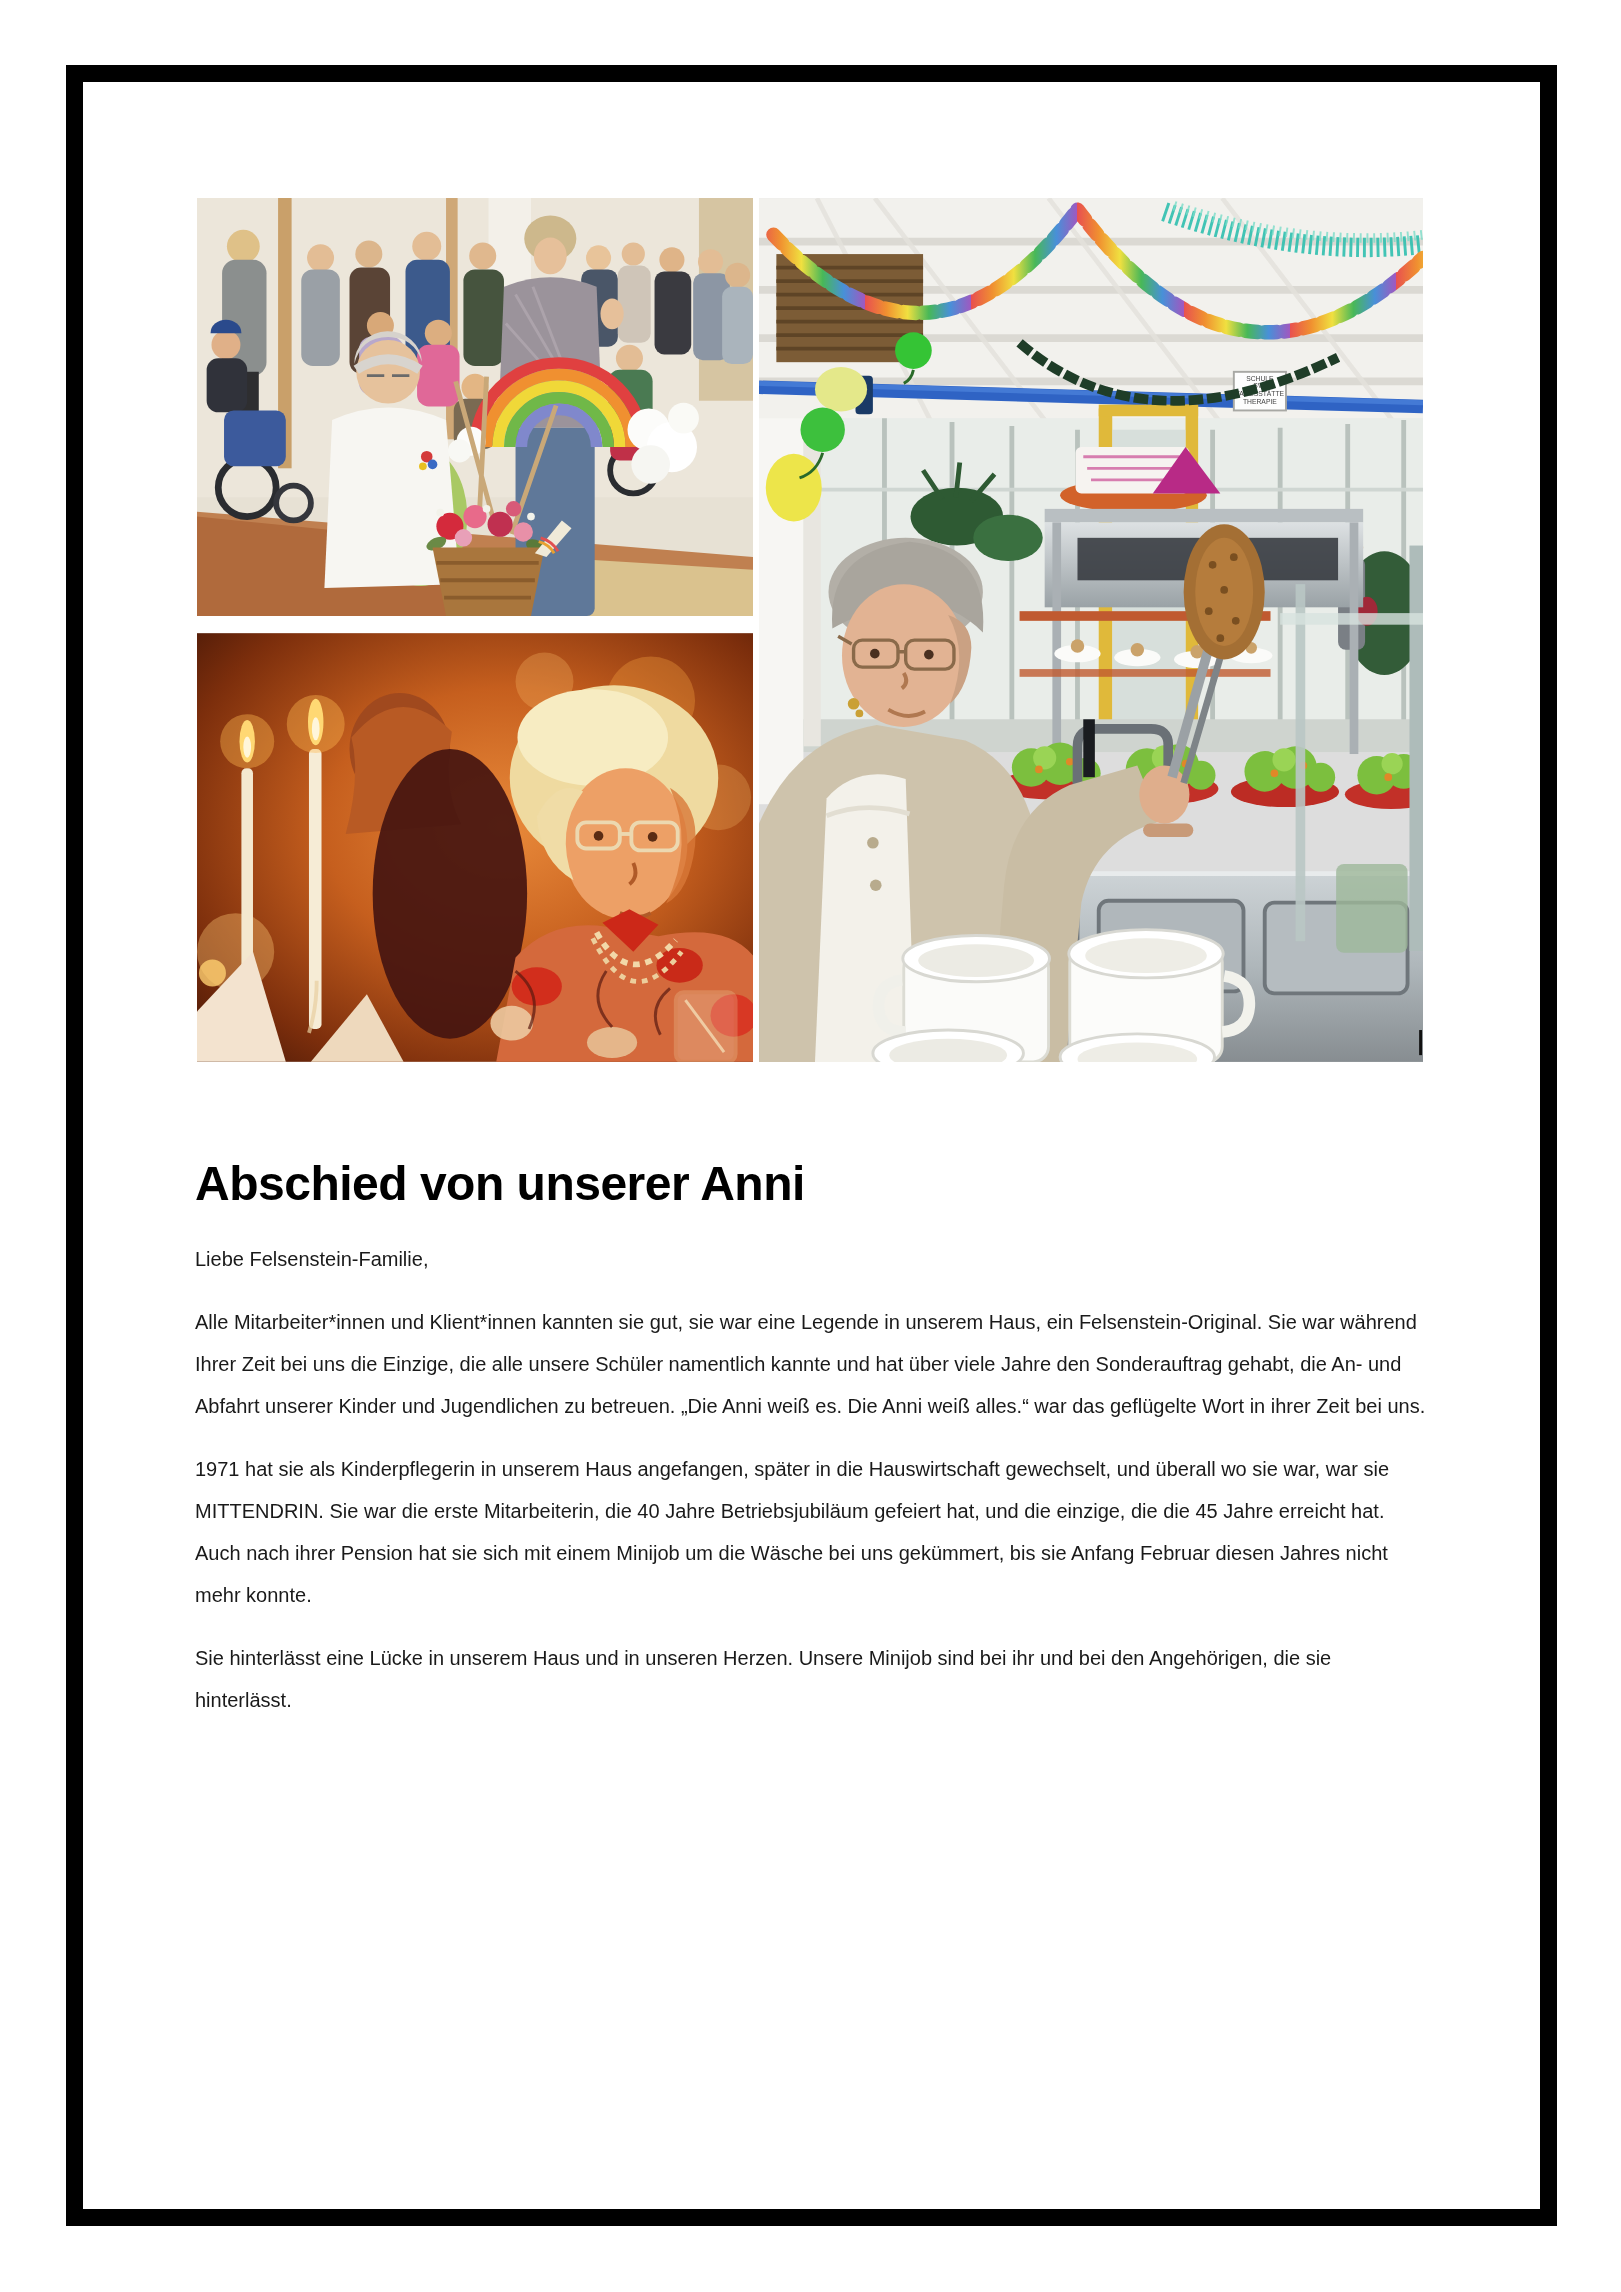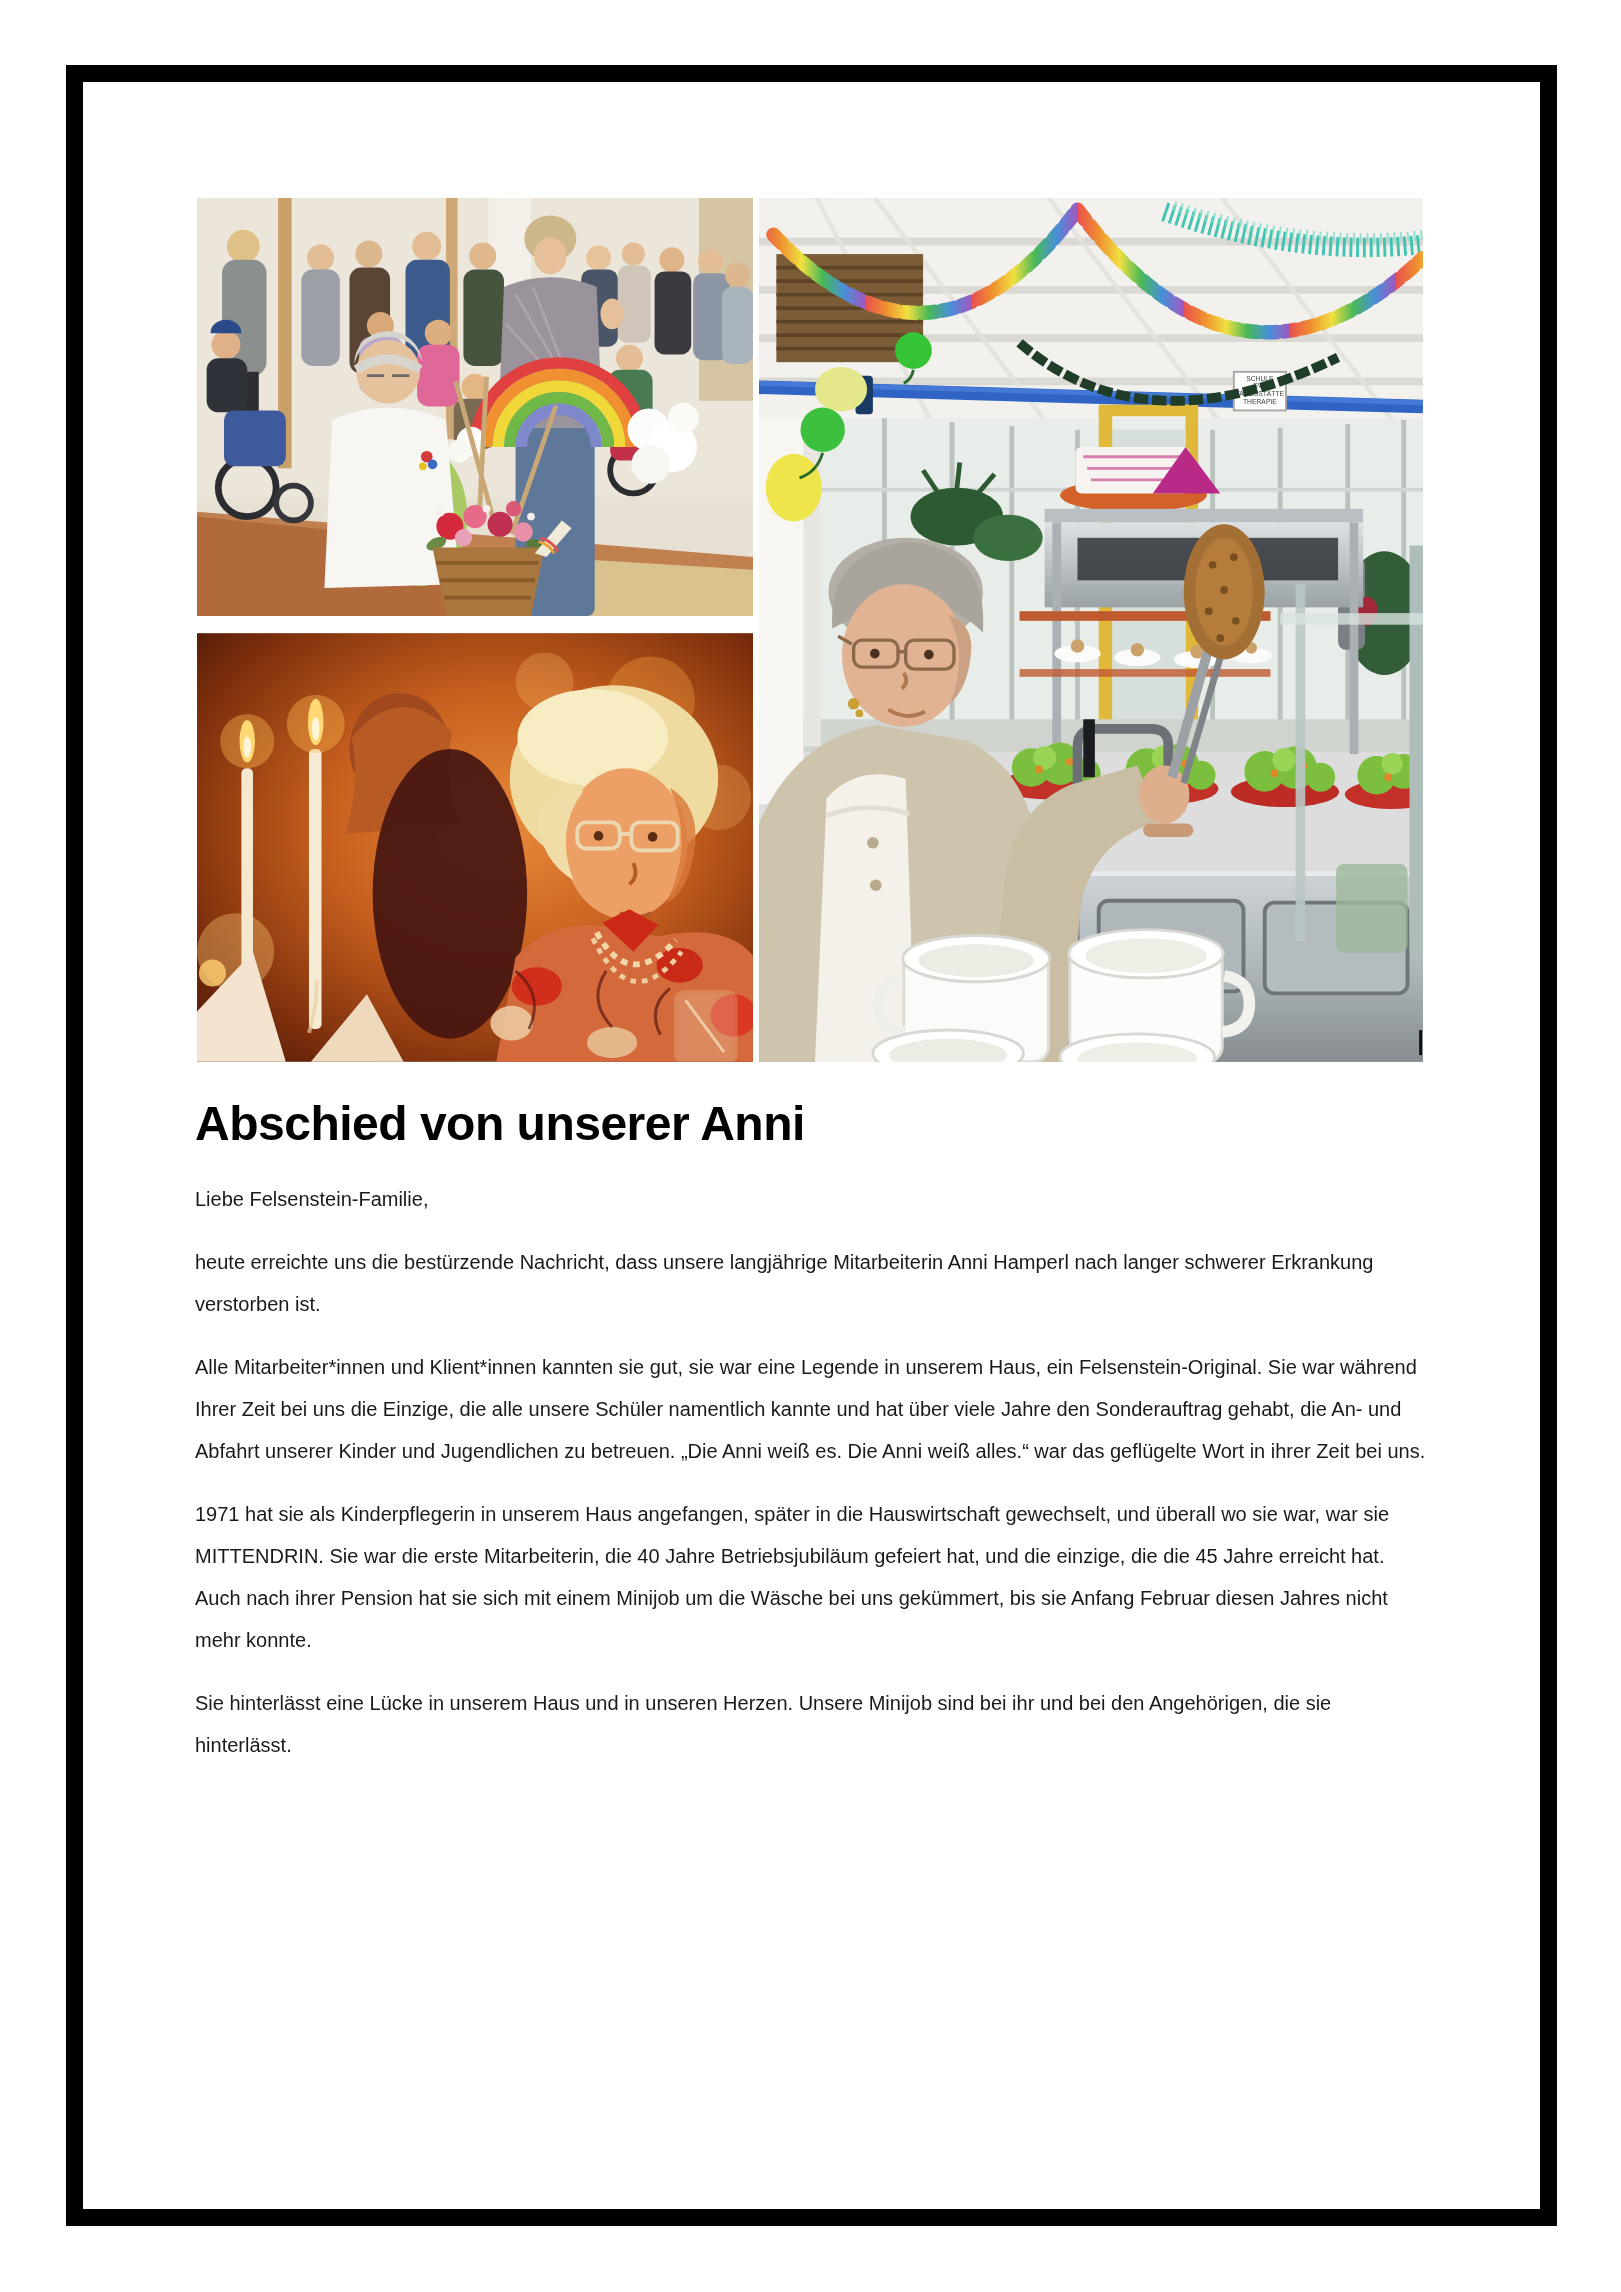--- a/index.html
+++ b/index.html
@@ -9,21 +9,21 @@
   }
   .frame{
     position:absolute; left:66px; top:65px; width:1491px; height:2161px;
     border:17.4px solid #000000; box-sizing:border-box;
   }
   .photo{position:absolute; overflow:hidden; background:#ddd;}
   .photo svg{display:block;}
   .photo-celebration{left:197px; top:198px; width:556px; height:418px;}
   .photo-candlelight{left:197px; top:633px; width:556px; height:429px;}
   .photo-cafeteria{left:759px; top:198px; width:664px; height:864px;}
-  .text-block{position:absolute; left:195px; top:1092px; width:1236px;}
+  .text-block{position:absolute; left:195px; top:1152px; width:1236px;}
   .text-block h1{
     font-size:48px; line-height:64px; font-weight:bold; color:#000;
     margin:0 0 22px 0; letter-spacing:-0.5px;
   }
   .text-block p{font-size:20px; line-height:42px; margin:0 0 21px 0;}
 </style>
 </head>
 <body>
 
 <div class="page">
@@ -414,20 +414,19 @@
           <ellipse cx="392" cy="890" rx="80" ry="24" fill="#ffffff" stroke="#d8d8d2" stroke-width="3"></ellipse>
           <ellipse cx="392" cy="892" rx="62" ry="17" fill="#eeeDe6"></ellipse>
         </g>
       </g>
     </svg>
   </div>
 
   <div class="text-block">
     <h1>Abschied von unserer Anni</h1>
     <p>Liebe Felsenstein-Familie,</p>
-    <p>heute erreichte uns die bestürzende Nachricht, dass unsere langjährige Mitarbeiterin Anni Hamperl nach langer schwerer Erkrankung verstorben ist.</p>
     <p>Alle Mitarbeiter*innen und Klient*innen kannten sie gut, sie war eine Legende in unserem Haus, ein Felsenstein-Original. Sie war während Ihrer Zeit bei uns die Einzige, die alle unsere Schüler namentlich kannte und hat über viele Jahre den Sonderauftrag gehabt, die An- und Abfahrt unserer Kinder und Jugendlichen zu betreuen. „Die Anni weiß es. Die Anni weiß alles.“ war das geflügelte Wort in ihrer Zeit bei uns.</p>
     <p>1971 hat sie als Kinderpflegerin in unserem Haus angefangen, später in die Hauswirtschaft gewechselt, und überall wo sie war, war sie MITTENDRIN. Sie war die erste Mitarbeiterin, die 40 Jahre Betriebsjubiläum gefeiert hat, und die einzige, die die 45 Jahre erreicht hat. Auch nach ihrer Pension hat sie sich mit einem Minijob um die Wäsche bei uns gekümmert, bis sie Anfang Februar diesen Jahres nicht mehr konnte.</p>
     <p>Sie hinterlässt eine Lücke in unserem Haus und in unseren Herzen. Unsere Minijob sind bei ihr und bei den Angehörigen, die sie hinterlässt.</p>
   </div>
 
 </div>
 
 
 </body></html>

